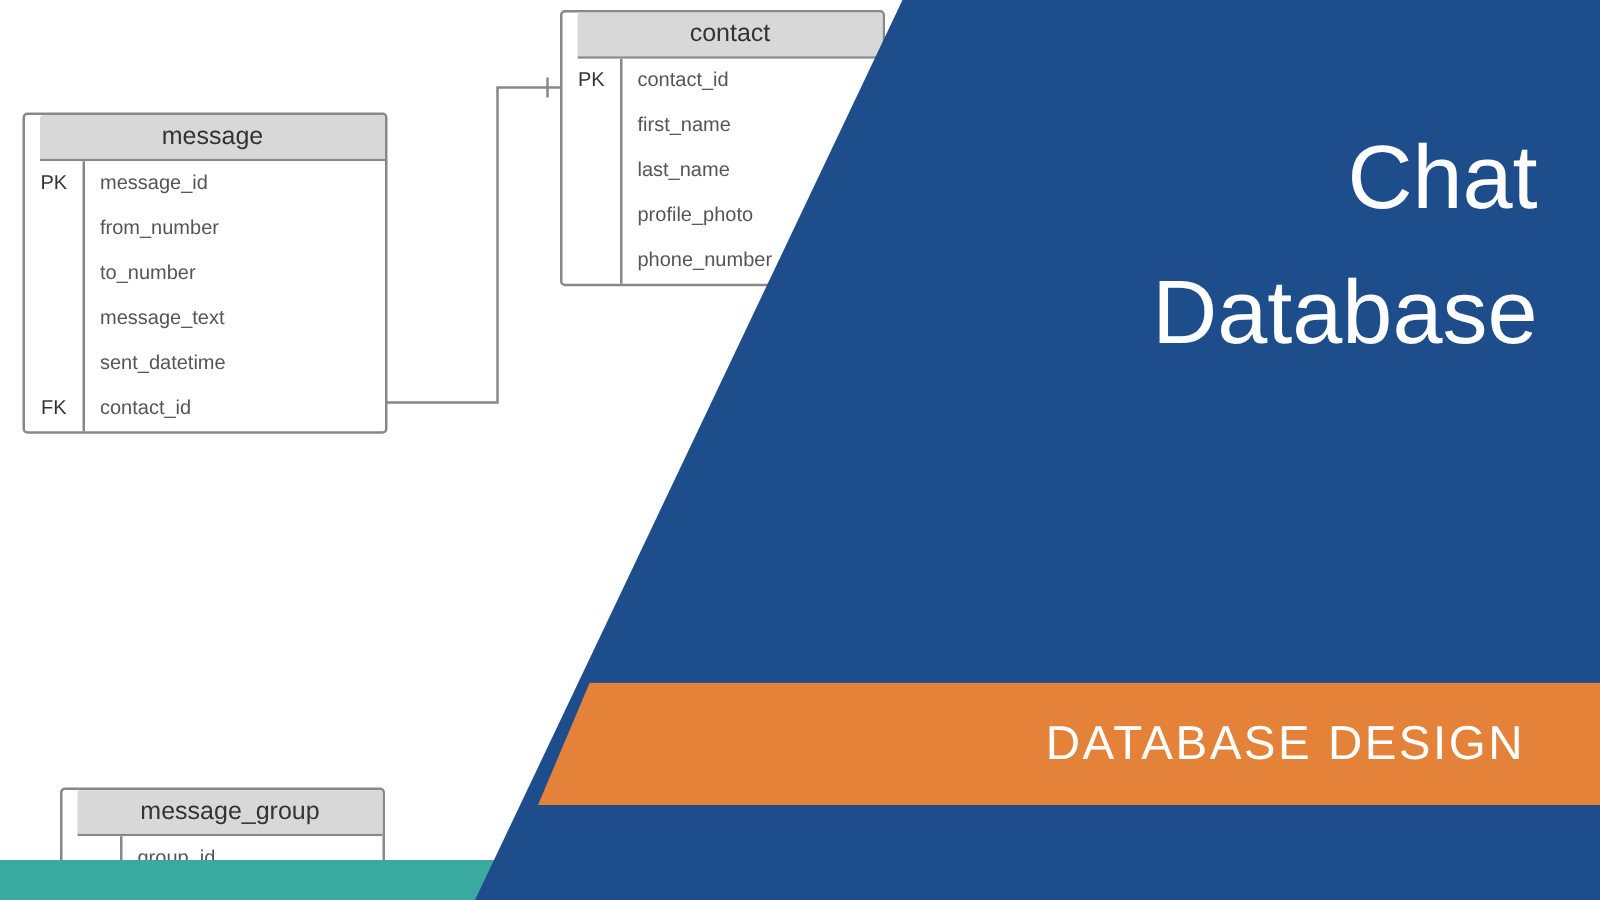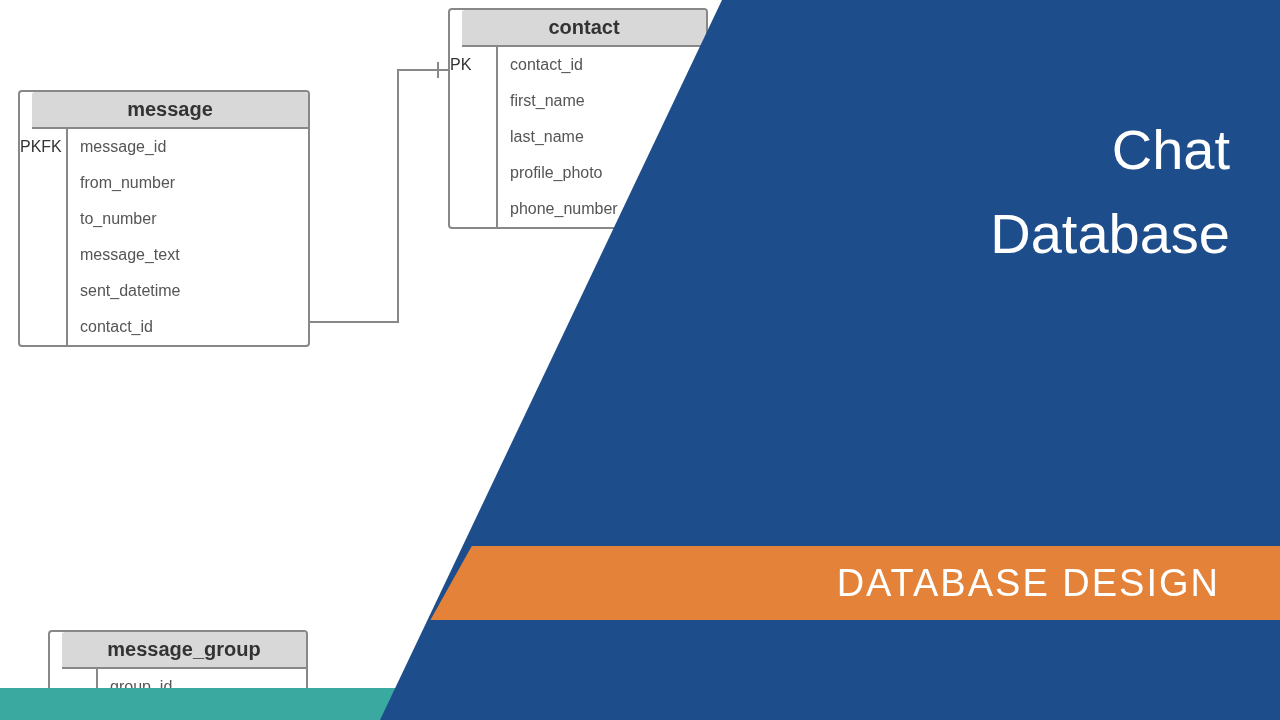--- a/index.html
+++ b/index.html
@@ -23,21 +23,21 @@
   clip-path: polygon(38% 0, 100% 0, 100% 100%, 0% 100%);
   z-index: 5;
 }
 
 
 .overlay-orange {
   position: absolute;
   top: 546px;
   right: 0;
   width: 900px;
-  height: 74px;
+  height: 98px;
   background: #e38238;
   clip-path: polygon(10.2% 0, 100% 0, 100% 100%, 5.6% 100%);
   z-index: 6;
   display: flex;
   align-items: center;
   justify-content: flex-end;
   padding-right: 60px;
 }
 
 .subtitle {
@@ -54,57 +54,57 @@
   left: 0;
   width: 1280px;
   height: 32px;
   background: #3aa9a0;
   z-index: 3;
 }
 
 
 .title {
   position: absolute;
-  top: 108px;
+  top: 88px;
   right: 50px;
   z-index: 7;
   color: #ffffff;
-  font-size: 56px;
+  font-size: 72px;
   font-weight: 400;
   text-align: right;
   line-height: 1.5;
 }
 
 
 .entity {
   position: absolute;
   border: 2px solid #888;
   background: #fff;
   border-radius: 4px;
   z-index: 2;
 }
 .entity-header {
   background: #d8d8d8;
   border-bottom: 2px solid #888;
   text-align: center;
-  font-weight: bold;
+  font-weight: normal;
   font-size: 20px;
   padding: 6px 0;
   color: #333;
   border-radius: 3px 3px 0 0;
   margin-left: 12px;
 }
 .entity-body {
   display: flex;
 }
 .key-col {
   border-right: 2px solid #888;
   width: 48px;
   display: flex;
-  flex-direction: row;
+  flex-direction: column;
 }
 .key-cell {
   height: 36px;
   display: flex;
   align-items: center;
   justify-content: center;
   font-size: 16px;
   color: #333;
 }
 .field-col {

